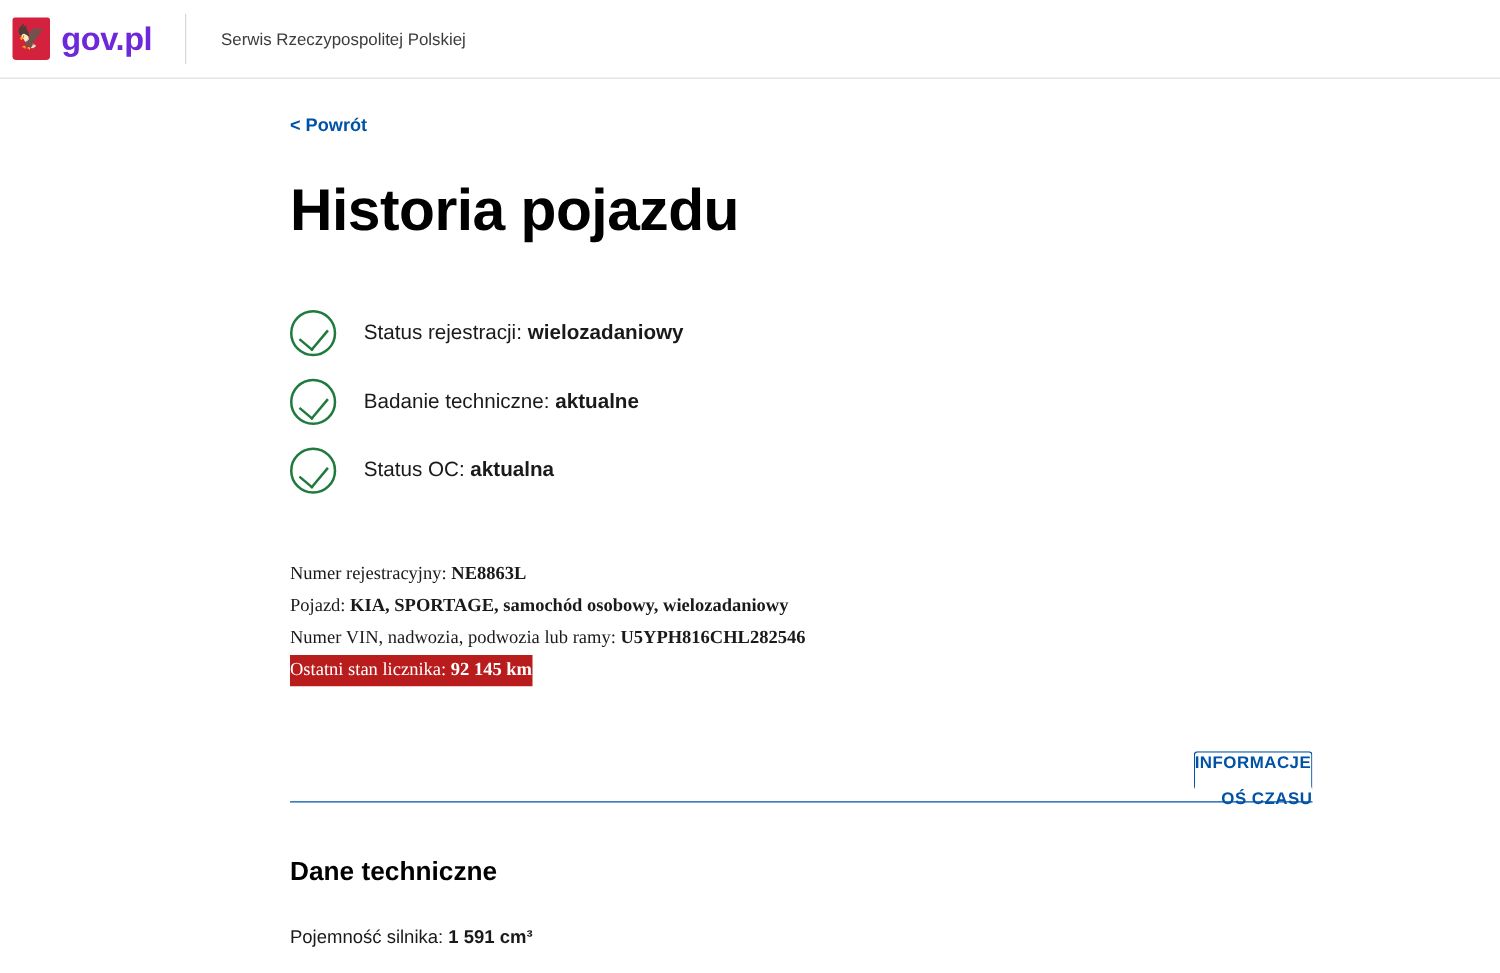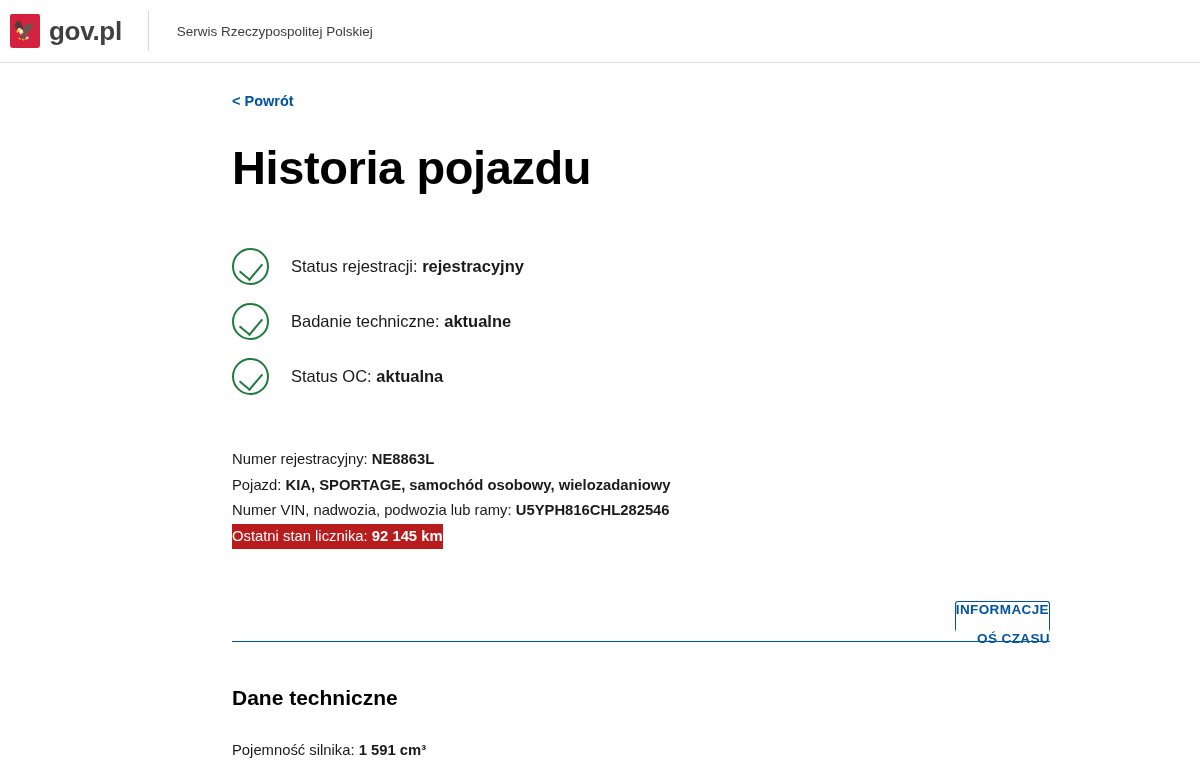--- a/index.html
+++ b/index.html
@@ -42,21 +42,21 @@
   .emblem .eagle {
     color: #ffffff;
     font-size: 19px;
     line-height: 1;
     margin-top: -1px;
   }
   .brand-name {
     font-size: 26px;
     font-weight: bold;
     letter-spacing: -0.3px;
-    color: #404040;
+    color: #6d28d9;
   }
   .divider-vert {
     width: 1px;
     height: 40px;
     background: #d8d8d8;
     margin: 0 28px 0 26px;
   }
   .service-name {
     font-size: 13.5px;
     color: #3c3c3c;
@@ -120,21 +120,21 @@
   }
   .status-text b { font-weight: bold; }
 
   
   .details {
     margin-top: 43px;
     font-size: 14.8px;
     line-height: 25.6px;
     color: #1a1a1a;
   }
-  .details .line { white-space: nowrap; }
+  .details .line { white-space: nowrap; font-family: Liberation Serif, serif; }
   .details .line b { font-weight: bold; }
   .details .line.selected {
     background: #b91c1c;
     color: #ffffff;
     display: inline-block;
   }
 
   
   .tabs {
     margin-top: 52px;
@@ -201,21 +201,21 @@
   <a class="back-link">&lt; Powrót</a>
 
   <h1 class="page-title">Historia pojazdu</h1>
 
   
   <div class="status-list">
     <div class="status-row">
       <div class="check-circle"></div>
       <div class="status-text">
         <span>Status rejestracji:</span>
-        <b>rejestracyjny</b>
+        <b>wielozadaniowy</b>
       </div>
     </div>
     <div class="status-row">
       <div class="check-circle"></div>
       <div class="status-text">
         <span>Badanie techniczne:</span>
         <b>aktualne</b>
       </div>
     </div>
     <div class="status-row">

